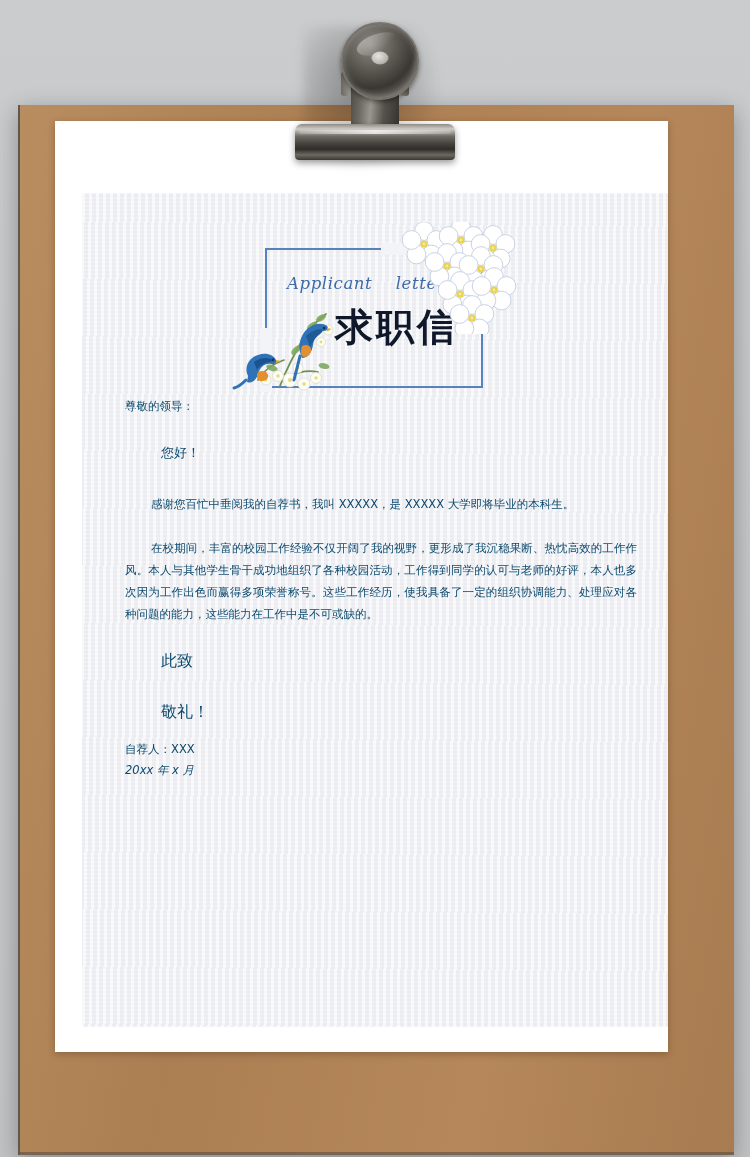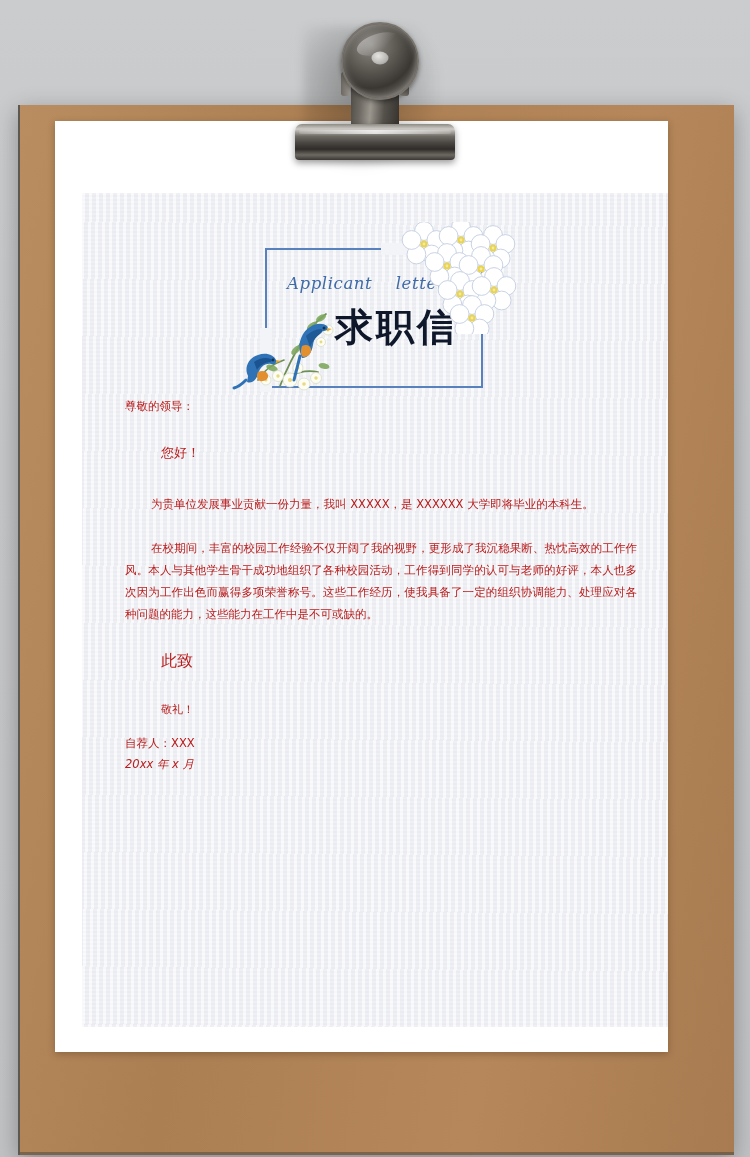--- a/index.html
+++ b/index.html
@@ -232,21 +232,21 @@
     height:92px;
     pointer-events:none;
   }
 
   
   .letter{
     position:absolute;
     left:125px;
     top:398px;
     width:512px;
-    color:#b91c1c;
+    color:#0c4a6e;
     font-family:"DejaVu Sans","Liberation Sans",sans-serif;
   }
   .salutation{
     font-size:11.5px;
     line-height:1.5;
     margin:0 0 28px 0;
   }
   .greeting{
     font-size:13px;
     line-height:1.5;
@@ -259,21 +259,21 @@
     text-indent:26px;
     text-align:justify;
     text-justify:inter-ideograph;
   }
   .para.first{ margin-bottom:22px; }
   .closing1{
     font-size:16px;
     margin:26px 0 16px 36px;
   }
   .closing2{
-    font-size:11px;
+    font-size:16px;
     margin:30px 0 16px 36px;
   }
   .signature{
     margin-top:16px;
     text-align:left;
     padding-right:20px;
   }
   .signature div{
     font-size:11.5px;
     line-height:1.85;
@@ -399,21 +399,21 @@
       <path d="M18 80 C14 84 10 87 6 88" stroke="#2f73b6" stroke-width="3" fill="none" stroke-linecap="round"></path>
       <circle cx="45" cy="60" r="1.4" fill="#16324f"></circle>
       <path d="M48 60 L53 61 L48 63 Z" fill="#e2a53a"></path>
     </g>
   </svg>
 </div>
 
 <div class="letter">
   <p class="salutation">尊敬的领导：</p>
   <p class="greeting">您好！</p>
-  <p class="para first">为贵单位发展事业贡献一份力量，我叫 XXXXX，是 XXXXXX 大学即将毕业的本科生。</p>
+  <p class="para first">感谢您百忙中垂阅我的自荐书，我叫 XXXXX，是 XXXXX 大学即将毕业的本科生。</p>
   <p class="para">在校期间，丰富的校园工作经验不仅开阔了我的视野，更形成了我沉稳果断、热忱高效的工作作风。本人与其他学生骨干成功地组织了各种校园活动，工作得到同学的认可与老师的好评，本人也多次因为工作出色而赢得多项荣誉称号。这些工作经历，使我具备了一定的组织协调能力、处理应对各种问题的能力，这些能力在工作中是不可或缺的。</p>
   <p class="closing1">此致</p>
   <p class="closing2">敬礼！</p>
   <div class="signature">
     <div>自荐人：XXX</div>
     <div class="sig-date">20xx 年 x 月</div>
   </div>
 </div>
 
 <div class="clip-wrap">

